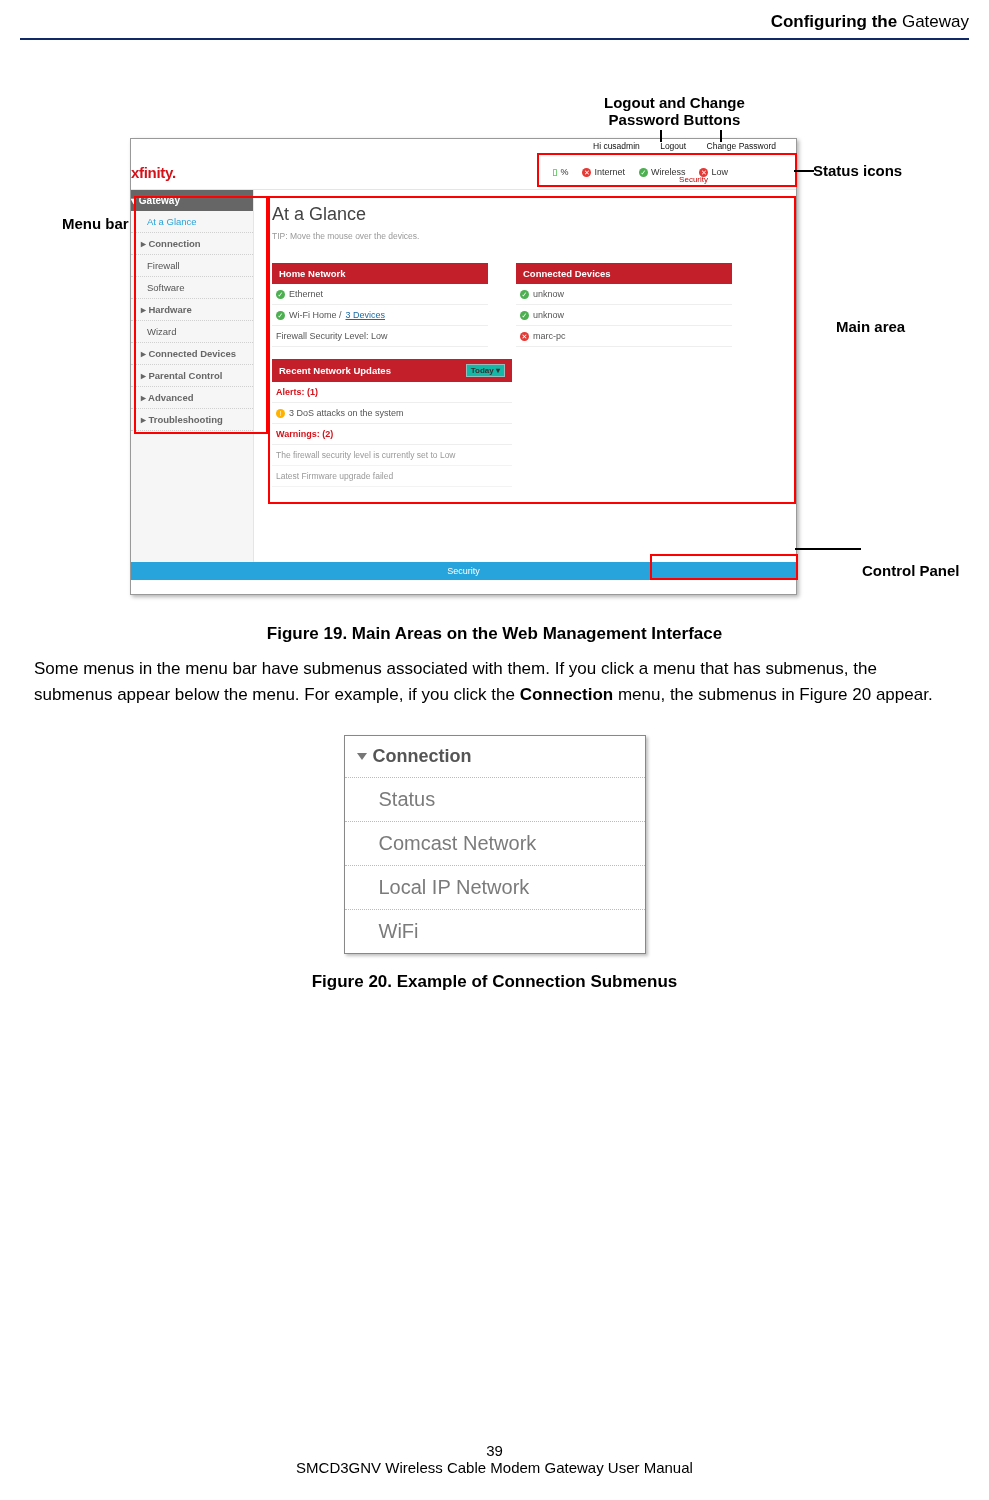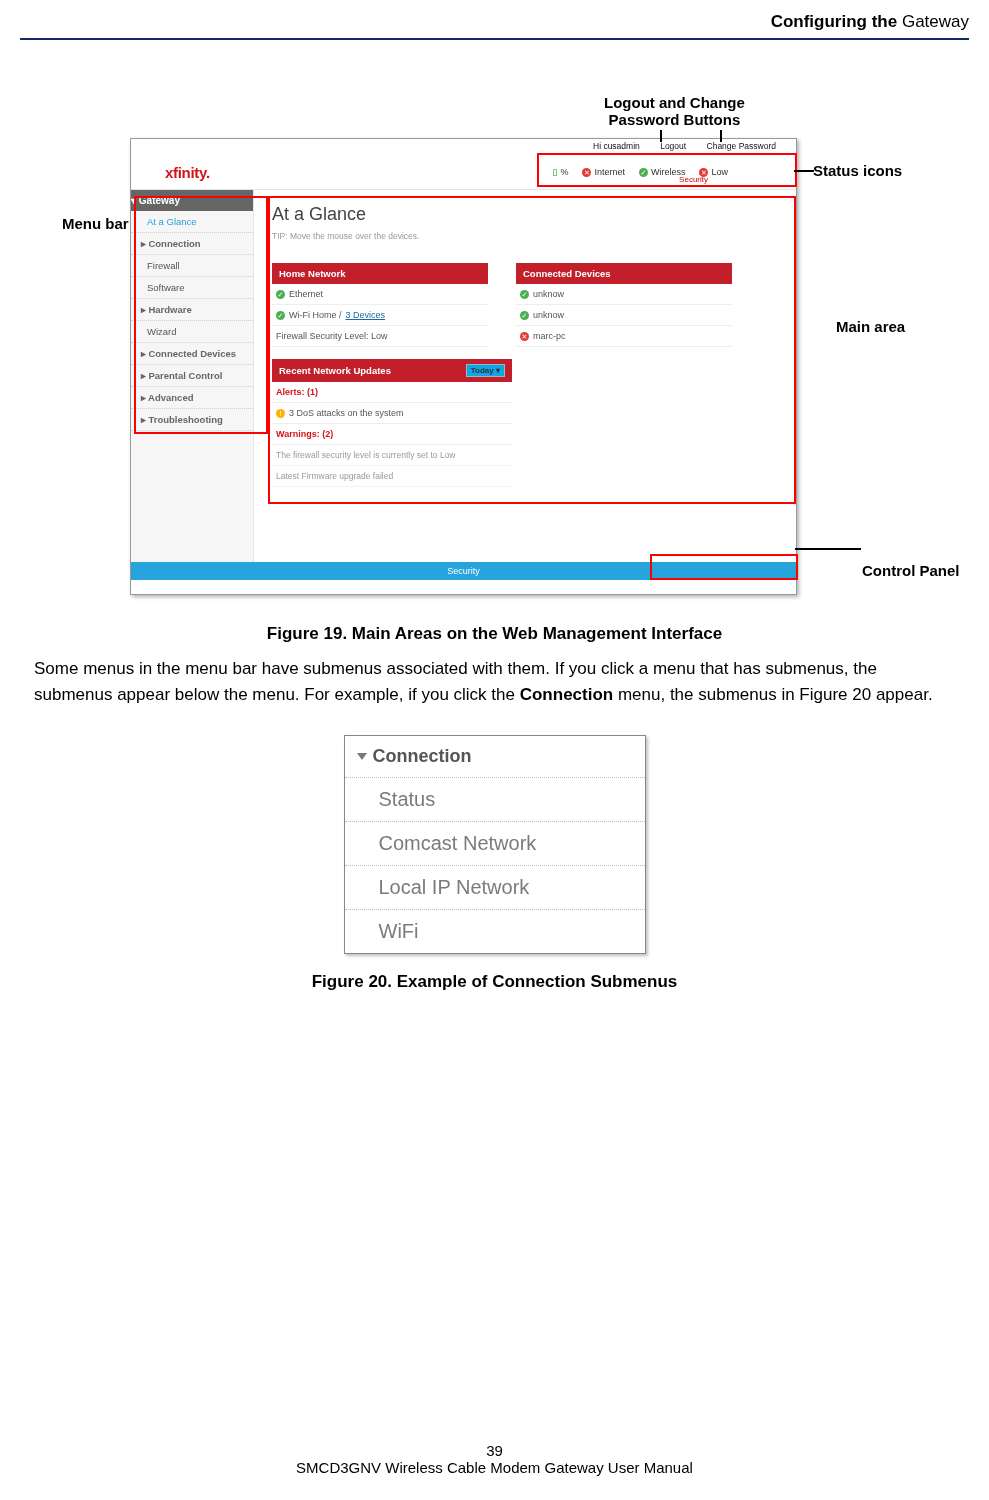--- a/index.html
+++ b/index.html
@@ -65,21 +65,20 @@
   .brand-row {
     height: 34px;
     display: flex;
     align-items: center;
     border-bottom: 1px solid #e5e5e5;
   }
   .brand {
     font-weight: bold;
     color: #d4121a;
     font-size: 15px;
-    margin-left: 34px;
     letter-spacing: -0.3px;
   }
   .status-bar {
     margin-left: auto;
     font-size: 9px;
     color: #333;
     padding-right: 68px;
     display: flex;
     align-items: center;
     gap: 14px;
@@ -130,21 +129,21 @@
   .phead {
     background:#c21f2b; color:#fff;
     padding:5px 7px; font-size:9.5px; font-weight:bold;
   }
   .prow {
     padding:5px 4px; border-bottom:1px solid #eee; display:flex; align-items:center; gap:4px;
   }
   .prow .link { color:#1a6aa6; text-decoration:underline; }
   .phead.sub { display:flex; align-items:center; justify-content:space-between; }
   .sel-box {
-    background:#0ea5e9; color:#333; font-size:8px; padding:1px 4px; border:1px solid #9bb; display:inline-block;
+    background:#14b8a6; color:#333; font-size:8px; padding:1px 4px; border:1px solid #9bb; display:inline-block;
   }
   .alert-label b { color:#d4121a; }
   .note-row { padding:5px 4px; color:#999; font-size:8.5px; border-bottom:1px solid #f3f3f3;}
   .bluebar {
     position:absolute; left:0; bottom:14px; height:18px; width:100%;
     background:#27a4db; color:#fff; font-size:9px;
     display:flex; align-items:center; justify-content:center; gap:20px;flex-direction:column;
   }
   .greenbar {
     position:absolute; left:0; bottom:0; height:14px; width:100%;

